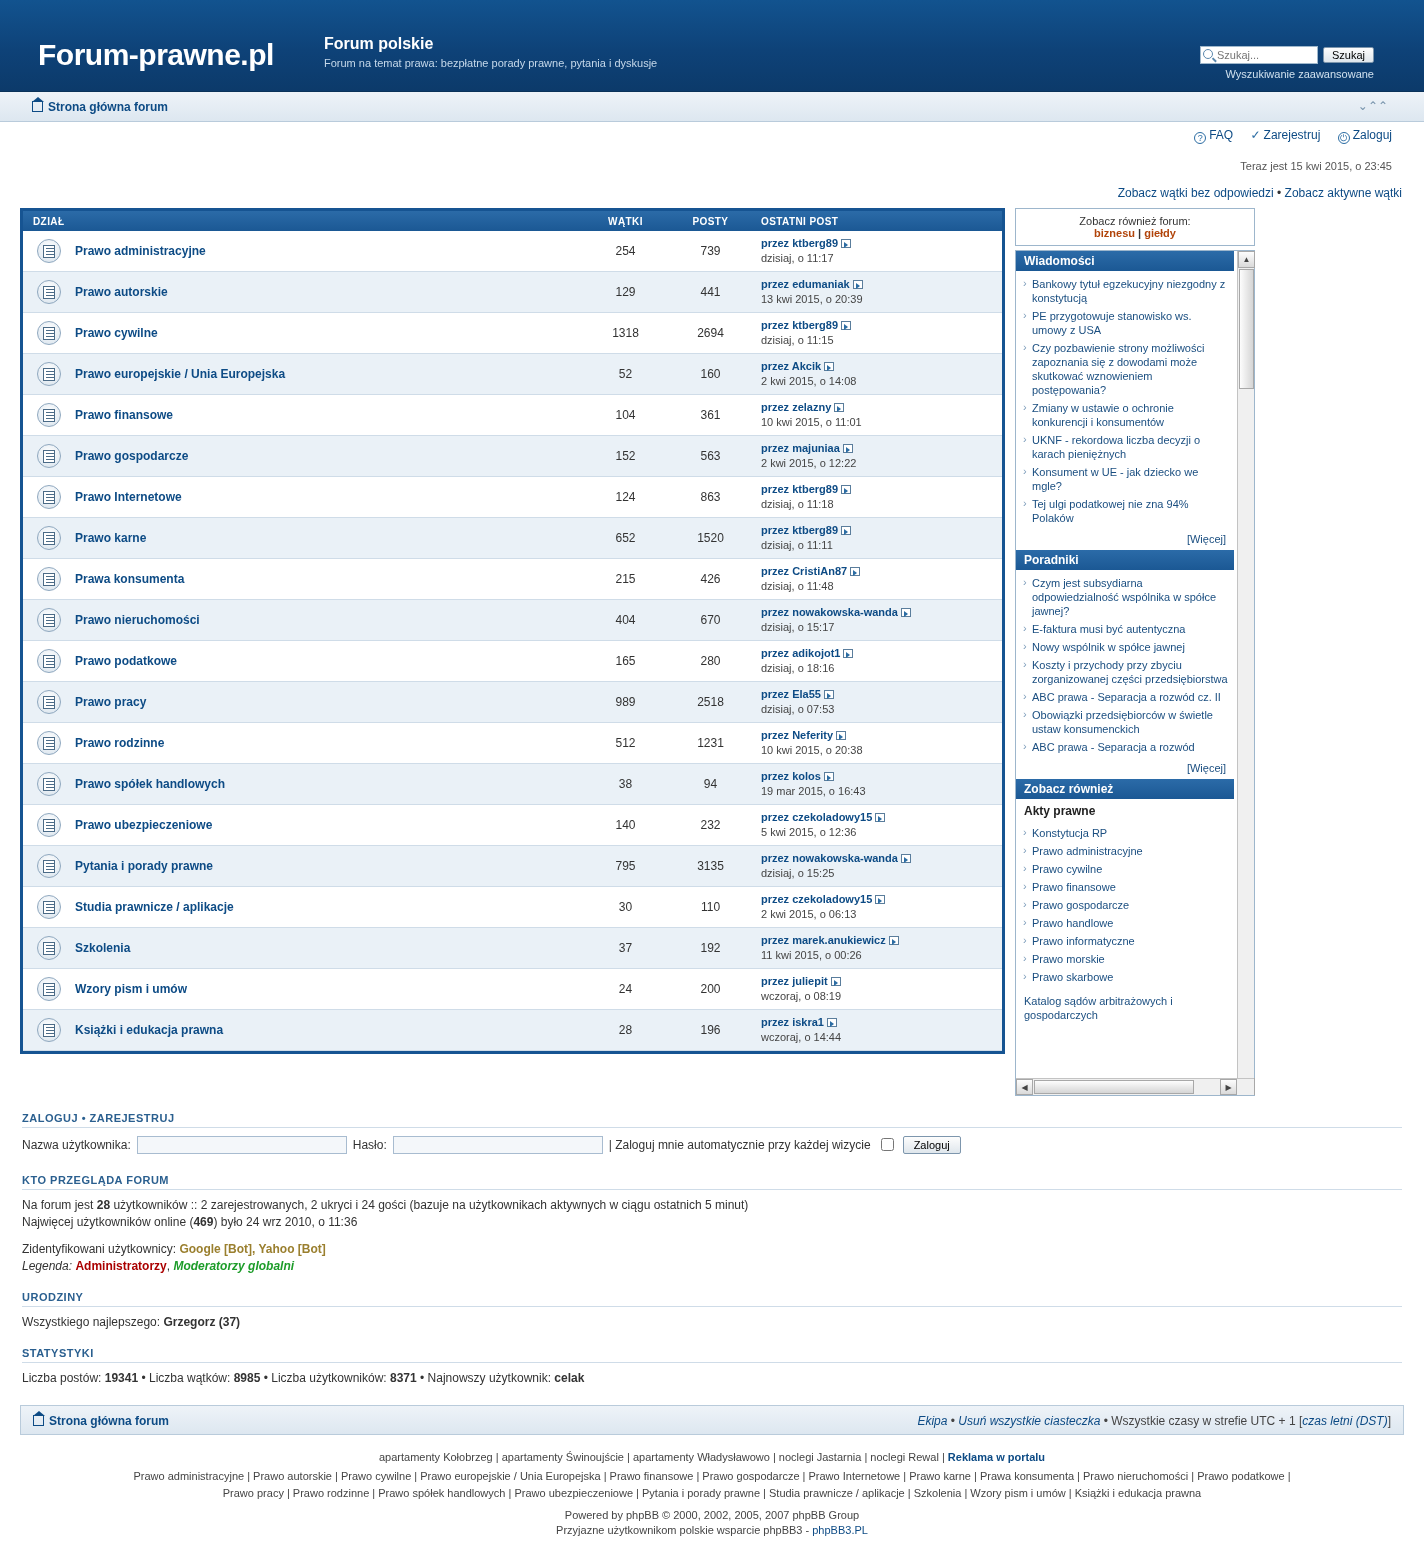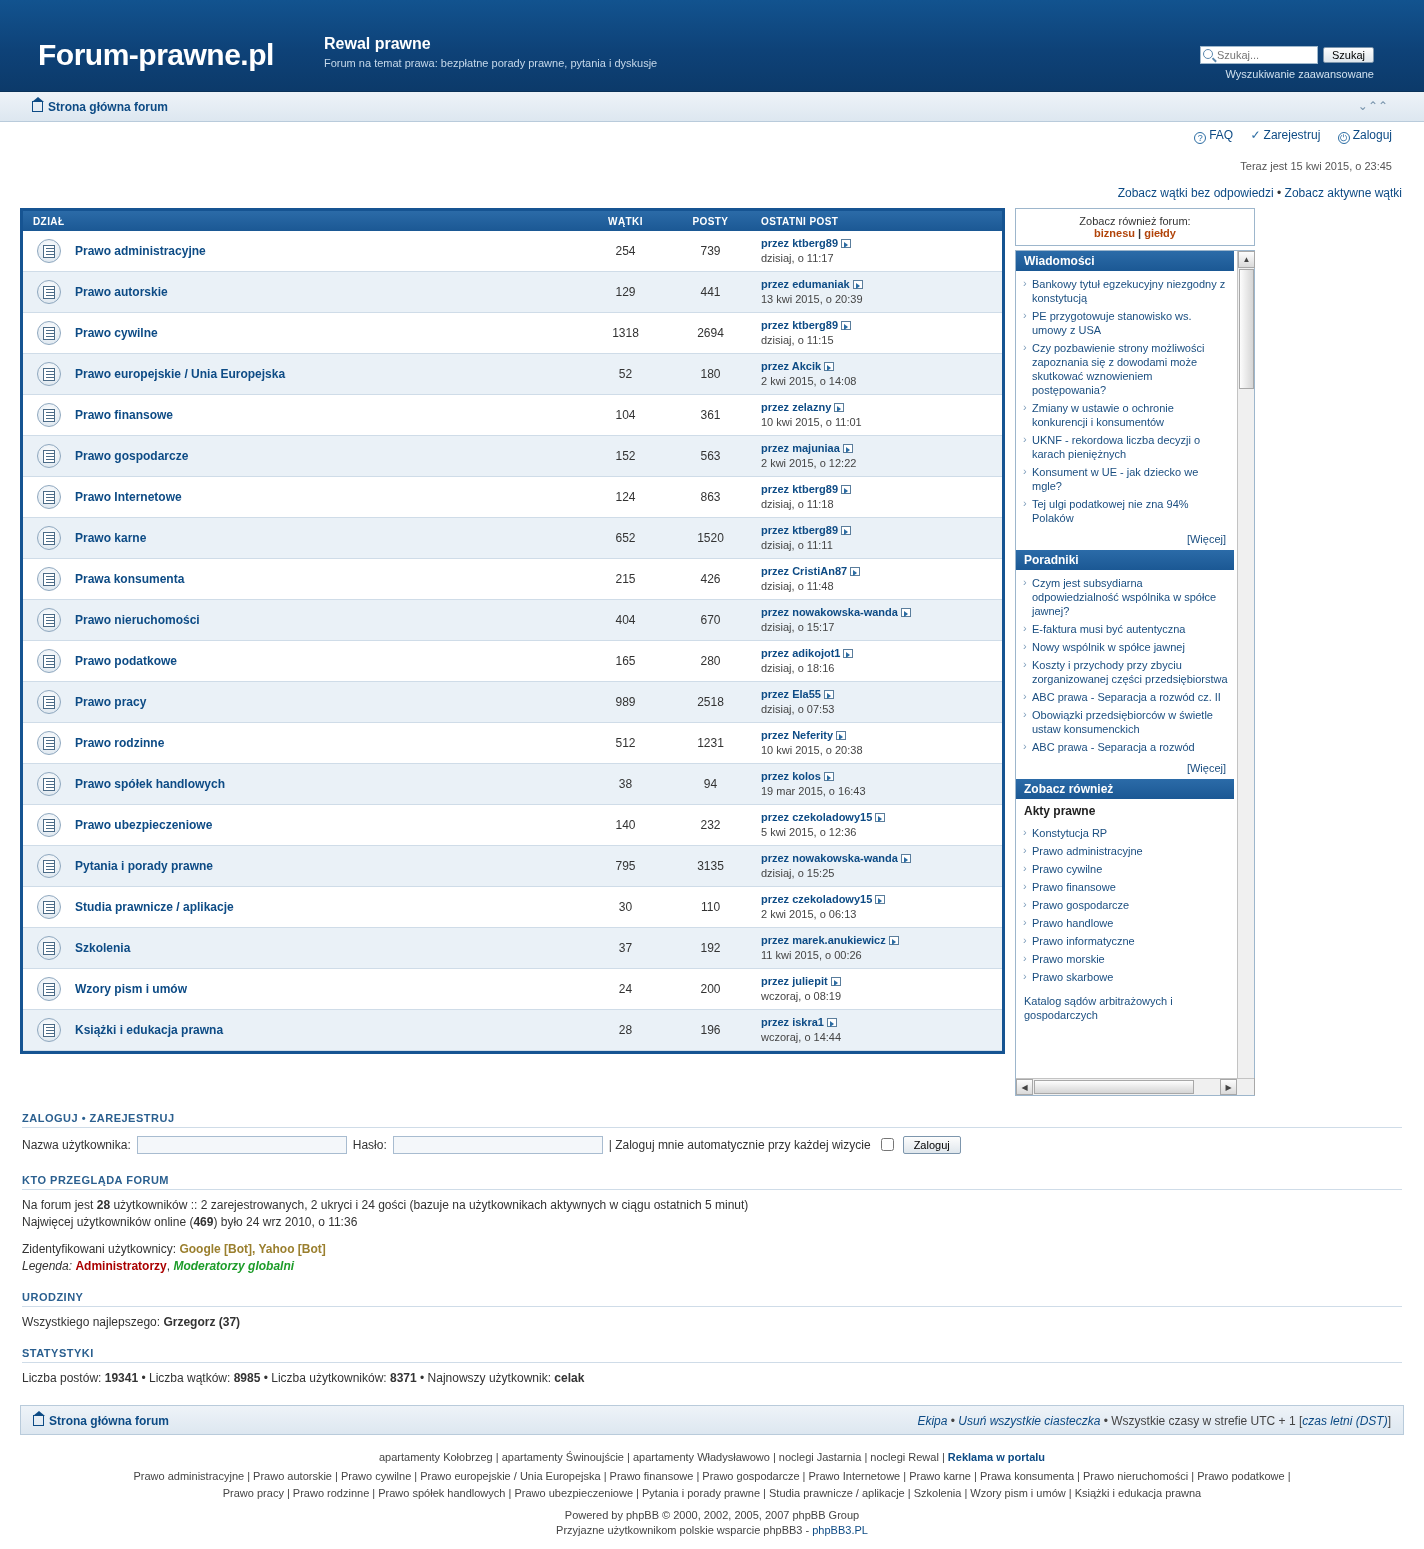--- a/index.html
+++ b/index.html
@@ -236,21 +236,21 @@
   .footer-links a{ color:#0d4b85;}
   .powered{ text-align:center; font-size:11px; color:#444; padding-top:6px; line-height:15px;}
   .powered a{ color:#0d4b85;}
   .indata{ text-align:right; padding: 12px 30px 14px 0; font-size:11px; color:#444;}
 </style>
 </head>
 <body>
 
 <div class="header-wrap">
   <div class="logo">Forum-prawne.pl</div>
-  <div class="site-title">Rewal prawne</div>
+  <div class="site-title">Forum polskie</div>
   <div class="site-desc">Forum na temat prawa: bezpłatne porady prawne, pytania i dyskusje</div>
   <div class="search-box">
     <div class="search-input-wrap">
       <span class="search-mag"></span>
       <input class="search-input" type="text" placeholder="Szukaj..." style="">
     </div>
     <button class="search-btn">Szukaj</button>
   </div>
   <div class="adv-search">Wyszukiwanie zaawansowane</div>
 </div>
@@ -333,21 +333,21 @@
               </div>
             </div>
             <div class="ft-row">
               <div class="folder">
                 <div class="folder-ico">
                   <span></span>
                 </div>
               </div>
               <div class="f-name"><a>Prawo europejskie / Unia Europejska</a></div>
               <div class="f-topics">52</div>
-              <div class="f-posts">180</div>
+              <div class="f-posts">160</div>
               <div class="f-last">
                 <div><a>przez Akcik</a><span class="jump"></span></div>
                 <div>2 kwi 2015, o 14:08</div>
               </div>
             </div>
             <div class="ft-row">
               <div class="folder">
                 <div class="folder-ico">
                   <span></span>
                 </div>

